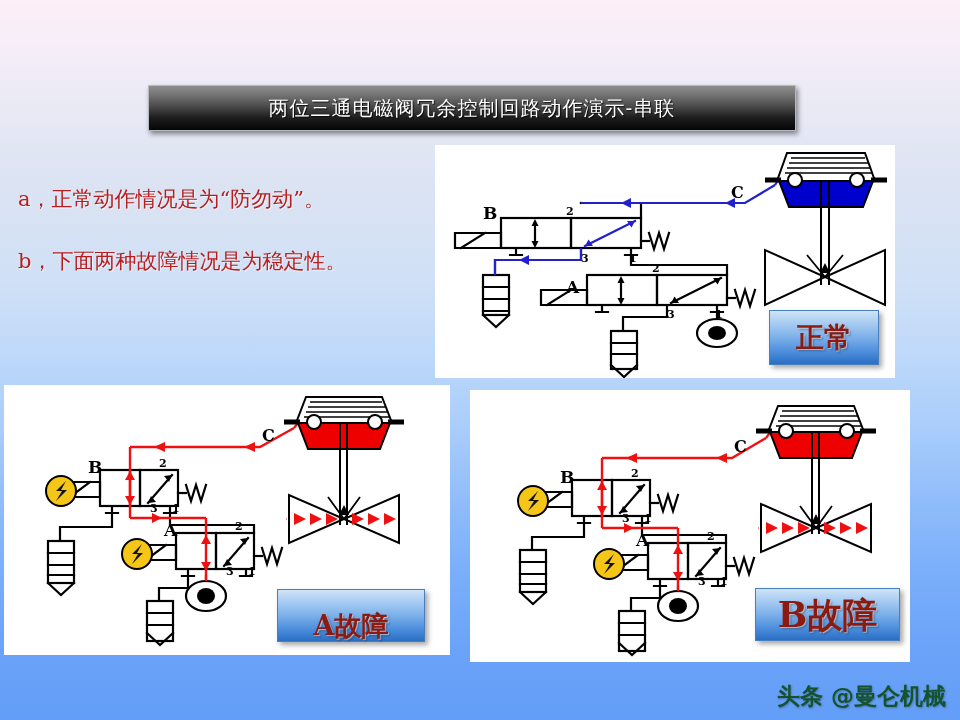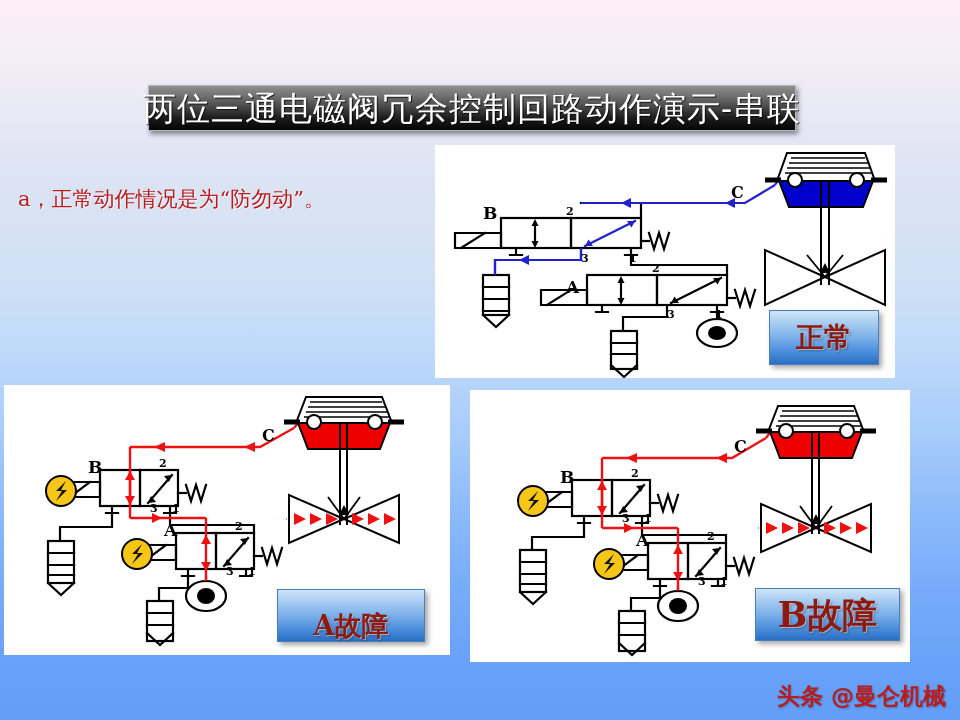--- a/index.html
+++ b/index.html
@@ -41,21 +41,21 @@
     border: 1px solid #b9b9c2;
     box-shadow: 2px 3px 5px rgba(0,0,0,0.45);
     display: flex;
     align-items: center;
     justify-content: center;
     box-sizing: border-box;
   }
   .title-text {
     color: #ffffff;
     font-family: "DejaVu Serif", "Liberation Serif", serif;
-    font-size: 33px;
+    font-size: 20px;
     letter-spacing: 1px;
     line-height: 1;
     text-shadow: 1px 1px 1px rgba(0,0,0,0.8);
     white-space: nowrap;
   }
 
   
   .bullets {
     position: absolute;
     left: 18px; top: 185px;
@@ -111,36 +111,37 @@
   #badge-bfault { left: 755px; top: 588px; width: 145px; height: 53px; }
   #badge-bfault .badge-text { font-size: 35px; }
 
   
   .watermark {
     position: absolute;
     right: 14px; bottom: 8px;
     font-family: "DejaVu Sans", "Liberation Sans", sans-serif;
     font-weight: bold;
     font-size: 23px;
-    color: #b91c1c;
+    color: #14532d;
     text-shadow: 1px 1px 2px rgba(0,0,0,0.25);
     white-space: nowrap;
   }
 </style>
 </head>
 <body>
 
 <div class="slide">
 
   <div class="title-bar">
     <span class="title-text">两位三通电磁阀冗余控制回路动作演示-串联</span>
   </div>
 
   <div class="bullets">
     <div class="bullet-line">a，正常动作情况是为“防勿动”。</div>
+    <div class="bullet-line">b，下面两种故障情况是为稳定性。</div>
   </div>
 
   <div class="panel" id="panel-normal">
     <svg viewBox="0 0 460 233" xmlns="http://www.w3.org/2000/svg">
       <g fill="none" stroke="#000000" stroke-width="2.2" stroke-linecap="square">
 
         <rect x="66" y="73" width="70" height="30"></rect>
         <rect x="136" y="73" width="70" height="30"></rect>
 
         <path d="M20 88 L66 88 M20 88 L20 103 L66 103 L66 88"></path>

